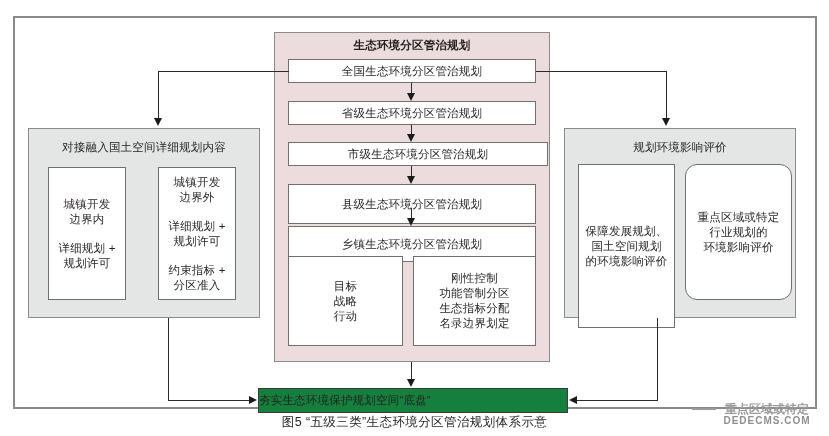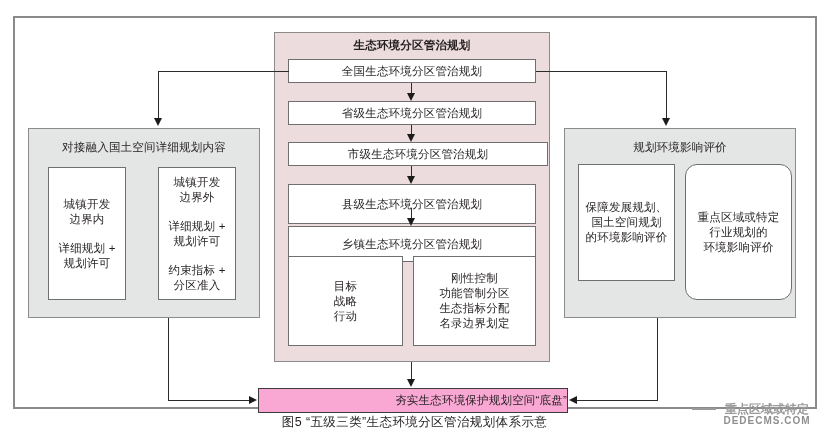--- a/index.html
+++ b/index.html
@@ -66,24 +66,24 @@
     color:#231f20;
     letter-spacing:.2px;
   }
   .wbox .inner{ width:100%; padding:0 2px; }
   .wbox .ln{ display:block; }
   .wbox .gap{ display:block; height:14px; }
 
   
   .gbox{
     position:absolute;
-    background:#f9a8d4;
+    background:#15803d;
     border:1.5px solid #3b3b3b;
     box-sizing:border-box;
-    display:flex;align-items:center;justify-content:flex-end;
+    display:flex;align-items:center;justify-content:flex-start;
     font-size:11.5px;color:#231f20;letter-spacing:.2px;
   }
 
   
   .ln-h{ position:absolute;height:0;border-top:1.4px solid #2b2b2b; }
   .ln-v{ position:absolute;width:0;border-left:1.4px solid #2b2b2b; }
 
   .arr-down{
     position:absolute;width:0;height:0;
     border-left:4.5px solid transparent;
@@ -224,21 +224,21 @@
       <span class="gap"></span>
       <span class="ln">约束指标 +</span>
       <span class="ln">分区准入</span>
     </span>
   </div>
 
   <div class="panel panel-gray" style="left:564px;top:128px;width:232px;height:190px;"></div>
 
   <div class="panel-title" style="left:564px;top:140px;width:232px;">规划环境影响评价</div>
 
-  <div class="wbox" style="left:578px;top:164px;width:97px;height:117px;">
+  <div class="wbox" style="left:578px;top:164px;width:97px;height:164px;">
     <span class="inner">
       <span class="ln">保障发展规划、</span>
       <span class="ln">国土空间规划</span>
       <span class="ln">的环境影响评价</span>
     </span>
   </div>
 
   <div class="wbox" style="left:685px;top:164px;width:107px;height:136px;border-radius:12px;">
     <span class="inner">
       <span class="ln">重点区域或特定</span>

